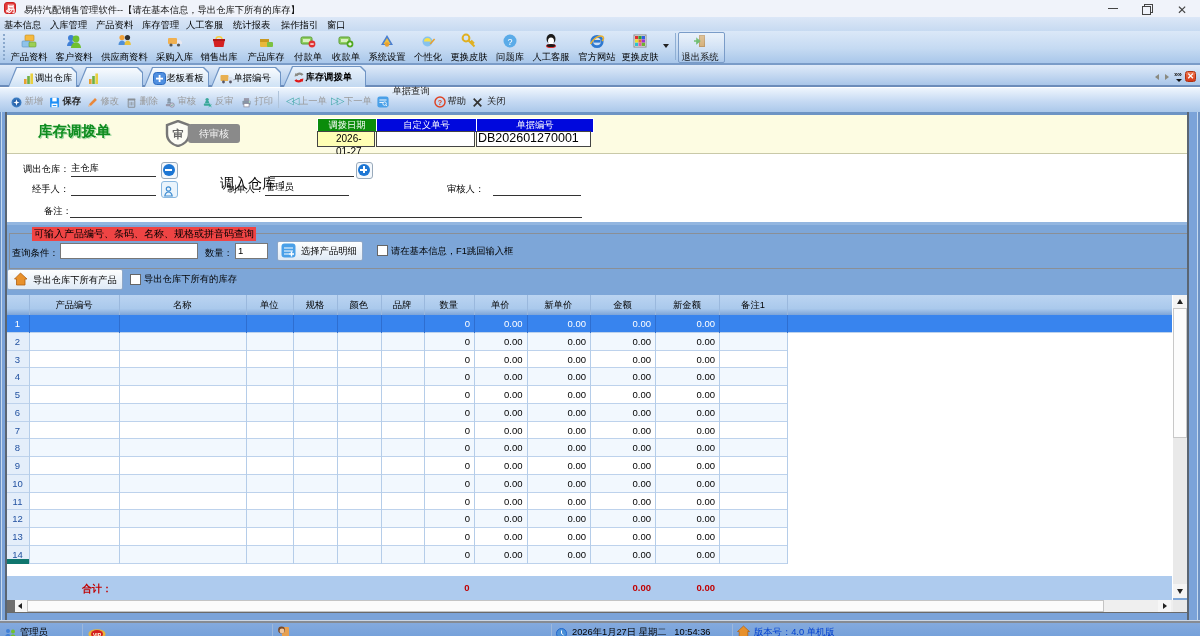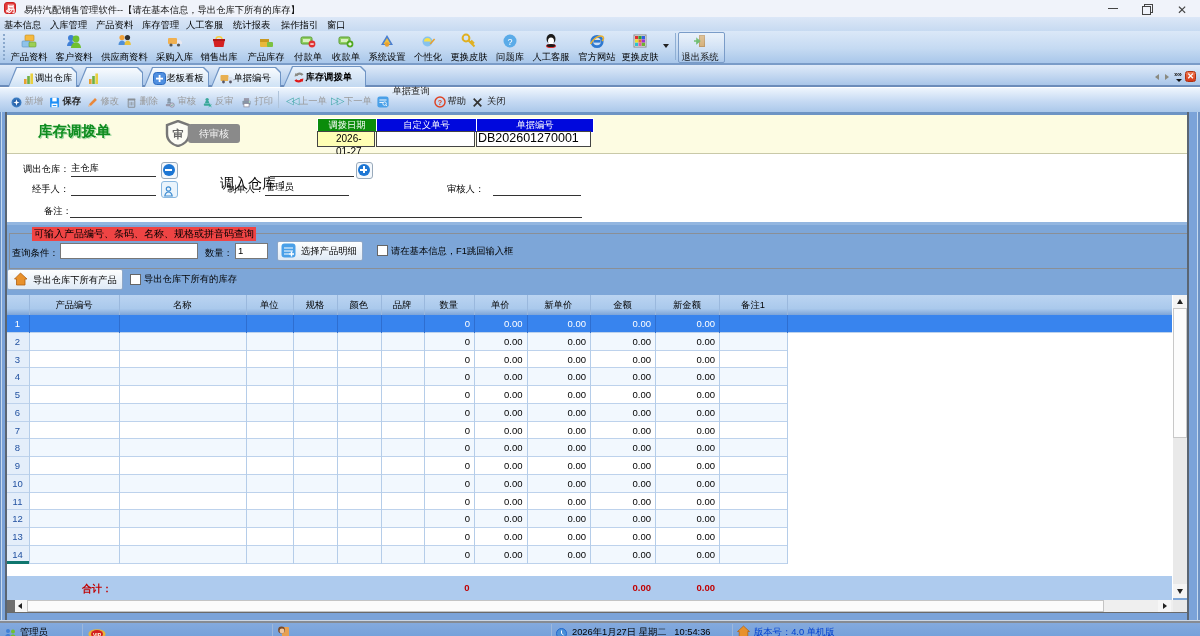--- a/index.html
+++ b/index.html
@@ -436,21 +436,21 @@
 <div class="ab" style="left:590px;top:510.25px;width:61px;text-align:right;font-size:9.5px;color:#000;line-height:18px;height:17.75px;">0.00</div>
 <div class="ab" style="left:655px;top:510.25px;width:60px;text-align:right;font-size:9.5px;color:#000;line-height:18px;height:17.75px;">0.00</div>
 <div class="ab" style="left:6px;top:528.00px;width:781px;height:17.75px;background:#ffffff;border-bottom:1px solid #bdd2ec;box-sizing:border-box;"></div>
 <div class="ab" style="left:6px;top:528.00px;width:23px;height:17.75px;background:#e4eefa;border-bottom:1px solid #bdd2ec;box-sizing:border-box;text-align:center;font-size:9.5px;color:#1f4f9f;line-height:18px;">13</div>
 <div class="ab" style="left:423.5px;top:528.00px;width:46.5px;text-align:right;font-size:9.5px;color:#000;line-height:18px;height:17.75px;">0</div>
 <div class="ab" style="left:474px;top:528.00px;width:48.5px;text-align:right;font-size:9.5px;color:#000;line-height:18px;height:17.75px;">0.00</div>
 <div class="ab" style="left:526.5px;top:528.00px;width:59.5px;text-align:right;font-size:9.5px;color:#000;line-height:18px;height:17.75px;">0.00</div>
 <div class="ab" style="left:590px;top:528.00px;width:61px;text-align:right;font-size:9.5px;color:#000;line-height:18px;height:17.75px;">0.00</div>
 <div class="ab" style="left:655px;top:528.00px;width:60px;text-align:right;font-size:9.5px;color:#000;line-height:18px;height:17.75px;">0.00</div>
 <div class="ab" style="left:6px;top:545.75px;width:781px;height:17.75px;background:#f2f8fe;border-bottom:1px solid #bdd2ec;box-sizing:border-box;"></div>
-<div class="ab" style="left:6px;top:545.75px;width:23px;height:17.75px;background:#e4eefa;border-bottom:3px solid #0f766e;box-sizing:border-box;text-align:center;font-size:9.5px;color:#1f4f9f;line-height:18px;">14</div>
+<div class="ab" style="left:6px;top:545.75px;width:23px;height:17.75px;background:#e4eefa;border-bottom:5px solid #0f766e;box-sizing:border-box;text-align:center;font-size:9.5px;color:#1f4f9f;line-height:18px;">14</div>
 <div class="ab" style="left:423.5px;top:545.75px;width:46.5px;text-align:right;font-size:9.5px;color:#000;line-height:18px;height:17.75px;">0</div>
 <div class="ab" style="left:474px;top:545.75px;width:48.5px;text-align:right;font-size:9.5px;color:#000;line-height:18px;height:17.75px;">0.00</div>
 <div class="ab" style="left:526.5px;top:545.75px;width:59.5px;text-align:right;font-size:9.5px;color:#000;line-height:18px;height:17.75px;">0.00</div>
 <div class="ab" style="left:590px;top:545.75px;width:61px;text-align:right;font-size:9.5px;color:#000;line-height:18px;height:17.75px;">0.00</div>
 <div class="ab" style="left:655px;top:545.75px;width:60px;text-align:right;font-size:9.5px;color:#000;line-height:18px;height:17.75px;">0.00</div>
 <div class="ab" style="left:29px;top:332.75px;width:1px;height:231px;background:#b5cde9;"></div>
 <div class="ab" style="left:29px;top:315px;width:1px;height:17.75px;background:#2e6ed0;"></div>
 <div class="ab" style="left:119px;top:332.75px;width:1px;height:231px;background:#b5cde9;"></div>
 <div class="ab" style="left:119px;top:315px;width:1px;height:17.75px;background:#2e6ed0;"></div>
 <div class="ab" style="left:245.5px;top:332.75px;width:1px;height:231px;background:#b5cde9;"></div>

